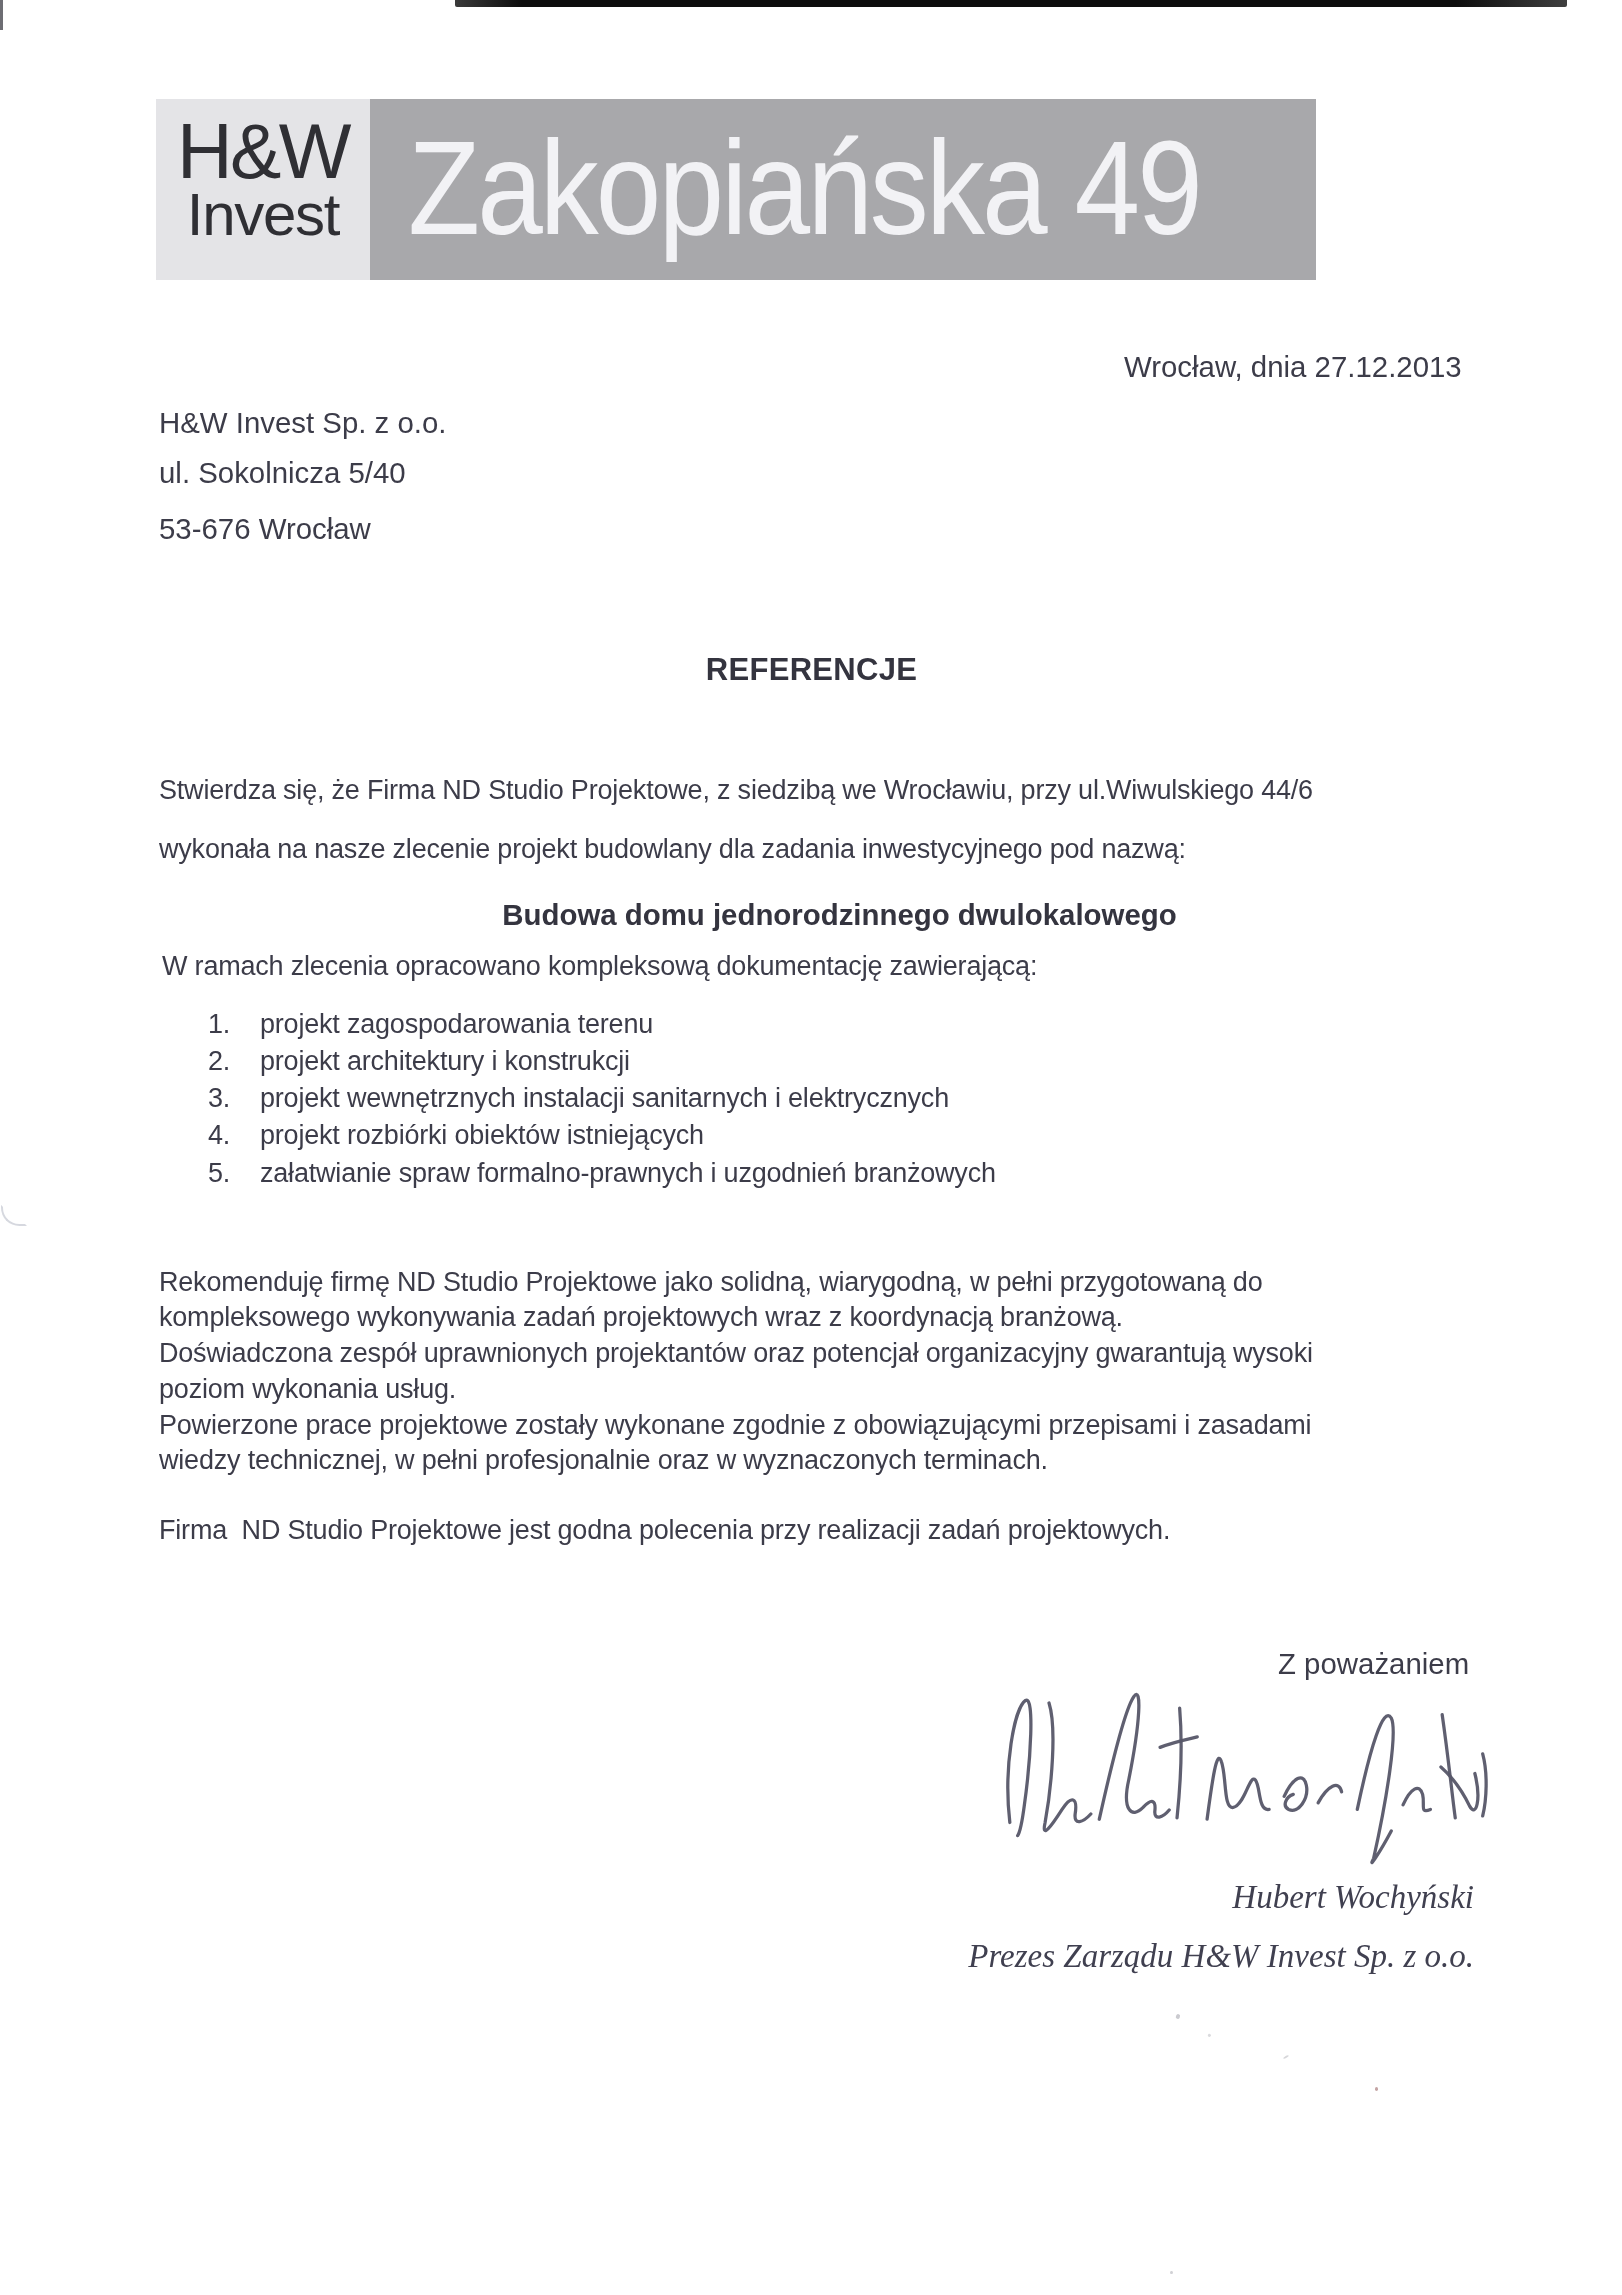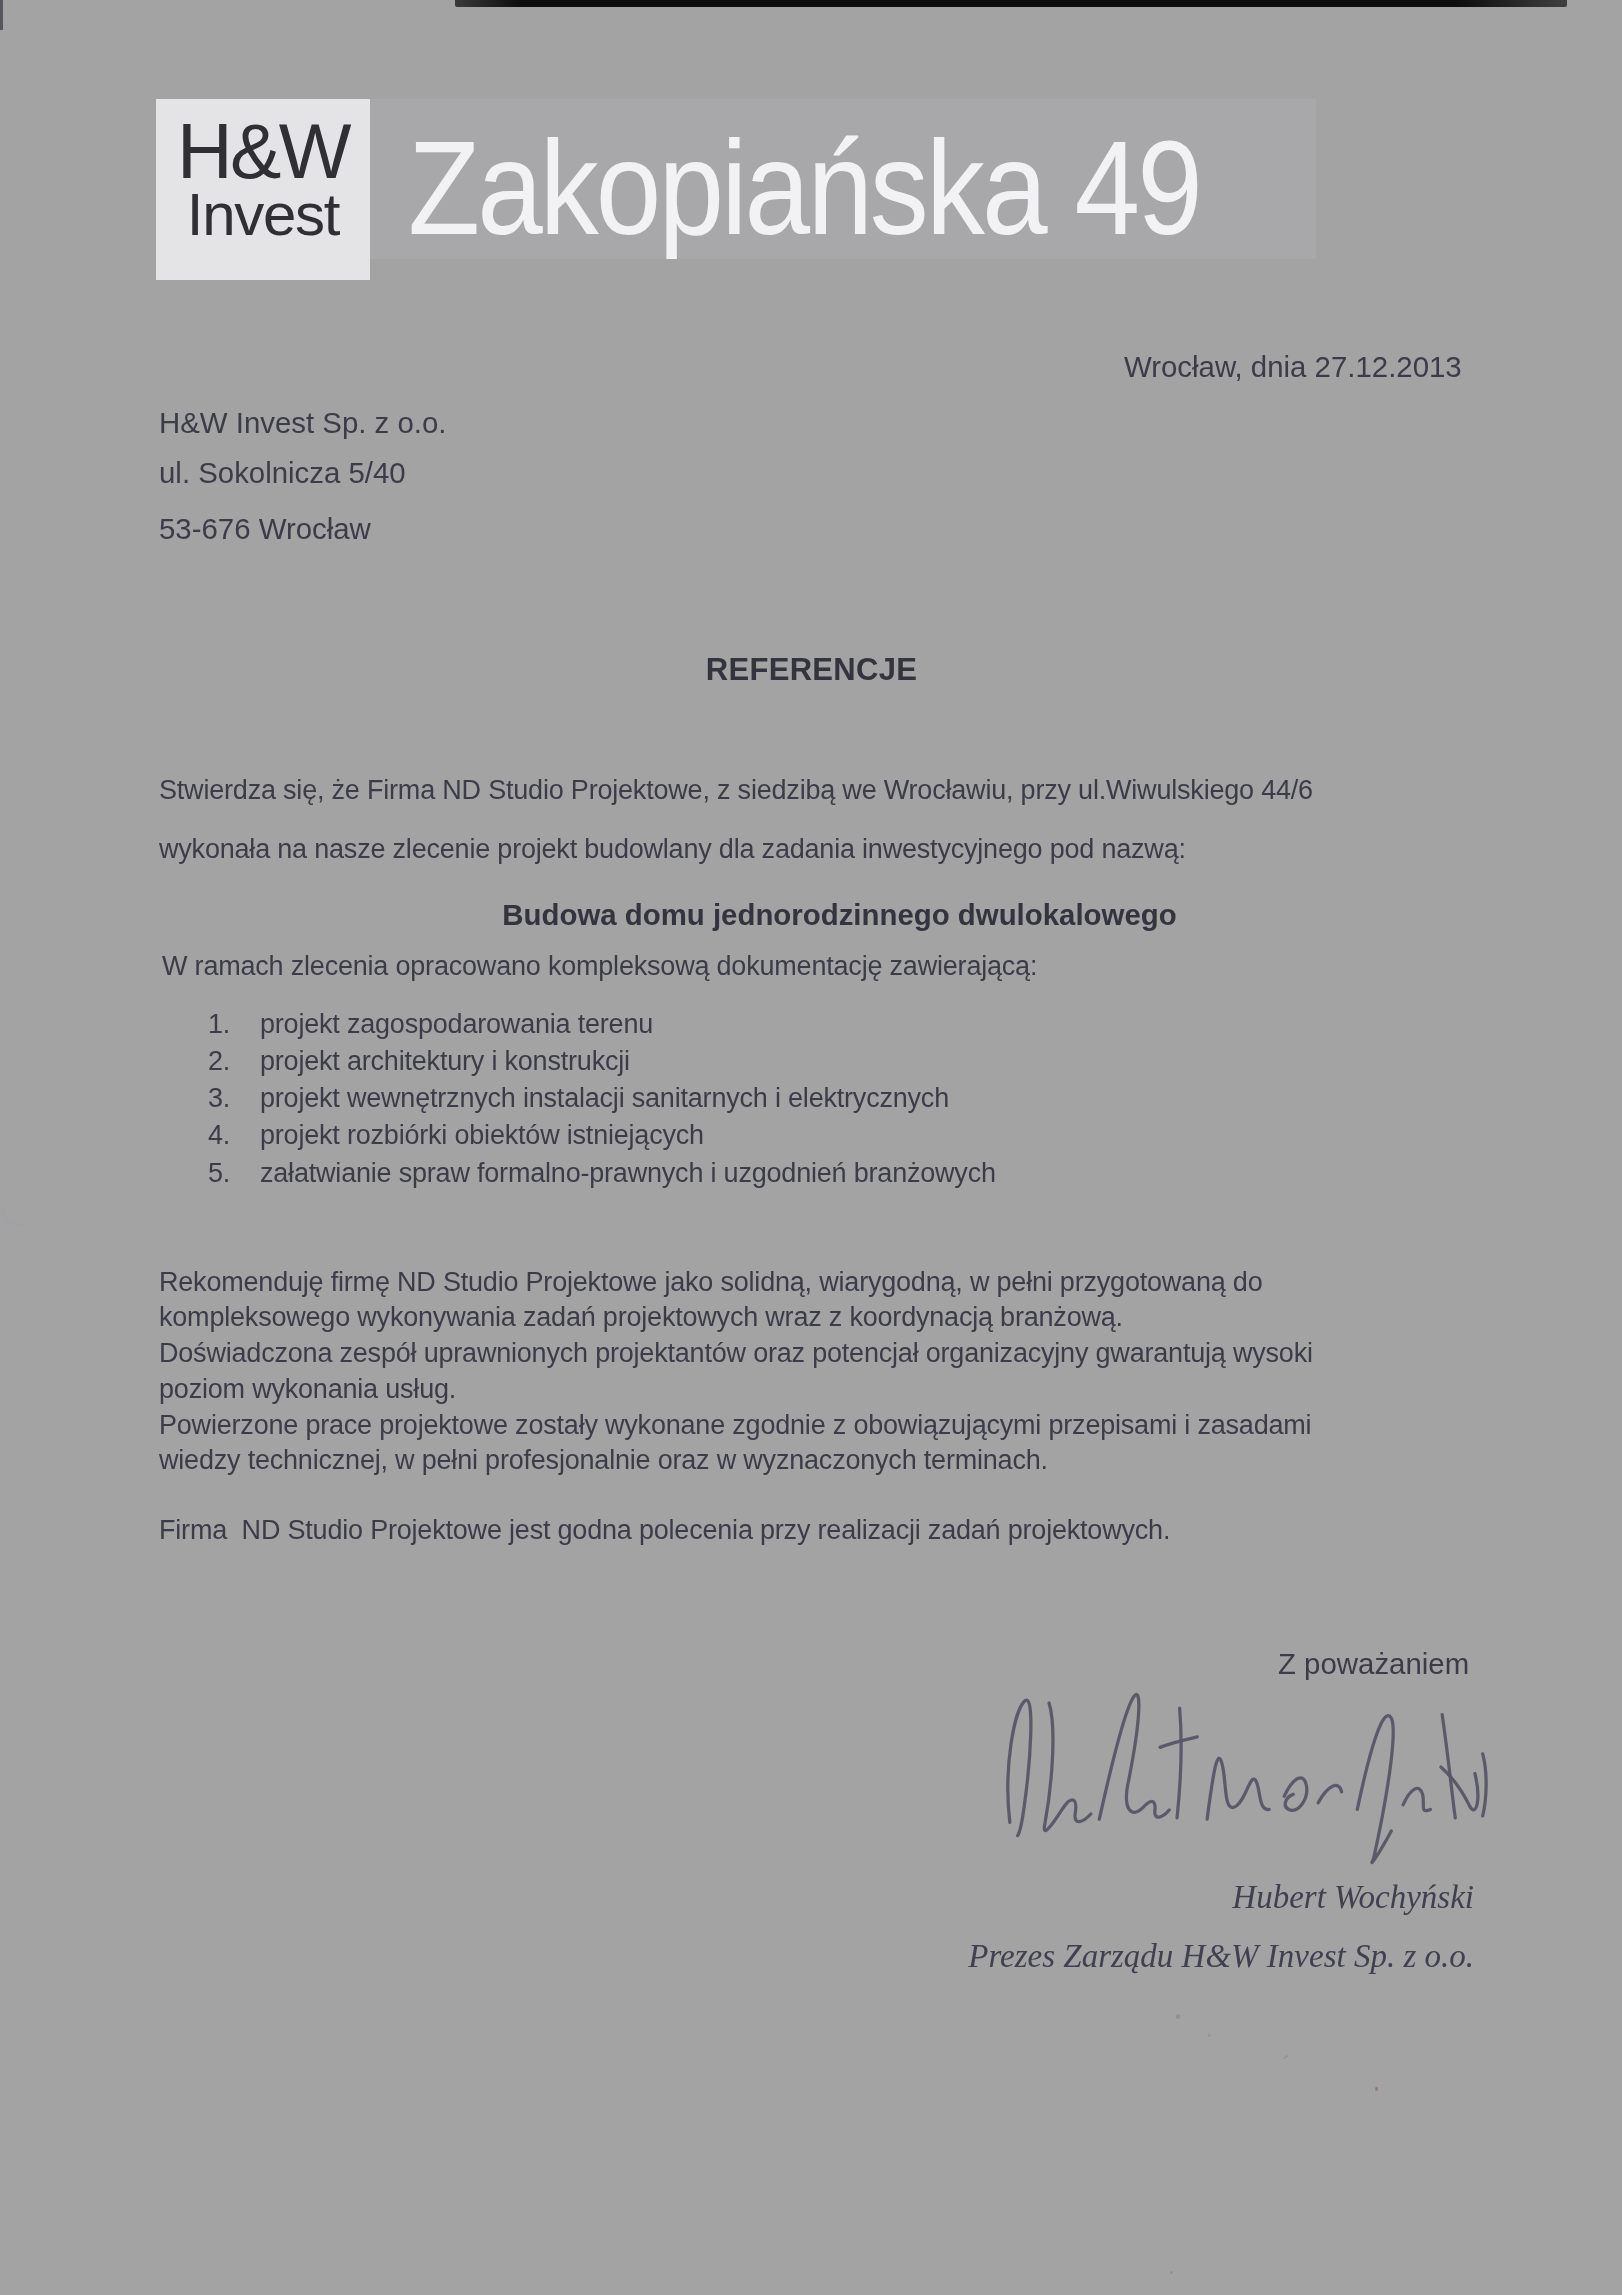--- a/index.html
+++ b/index.html
@@ -7,21 +7,21 @@
     --ink-strong:#34343f;
     --banner-bg:#a8a8ab;
     --logo-box-bg:#e4e4e7;
     --banner-ink:#f2f2f5;
   }
   html,body{margin:0;padding:0;background:#e9e9ea;}
   .page{
     position:relative;
     width:1623px;height:2295px;
     margin:0 auto;
-    background:#a3a3a3;
+    background:#ffffff;
     overflow:hidden;
     font-family:"Liberation Sans", sans-serif;
     color:var(--ink);
   }
   .abs{position:absolute;line-height:1.18;}
   .body-text{font-size:27px;letter-spacing:-0.2px;color:var(--ink);}
   .bold{font-weight:bold;color:var(--ink-strong);}
   .centered{left:0;width:1623px;text-align:center;}
 
   
@@ -46,21 +46,21 @@
   
   .logo-box{
     position:absolute;left:156px;top:99px;width:214px;height:181px;
     background:var(--logo-box-bg);
   }
   .logo-top{position:absolute;top:13.7px;left:0;width:100%;text-align:center;
     font-size:77px;line-height:1;letter-spacing:-2.6px;color:#2f2f34;}
   .logo-bottom{position:absolute;top:86px;left:0;width:100%;text-align:center;
     font-size:60px;line-height:1;letter-spacing:-1.3px;color:#2f2f34;}
   .logo-banner{
-    position:absolute;left:370px;top:99px;width:946px;height:160px;
+    position:absolute;left:370px;top:99px;width:946px;height:181px;
     background:var(--banner-bg);overflow:hidden;text-align:right;
   }
   .banner-text{
     position:absolute;left:38px;top:9.2px;
     font-size:134px;line-height:1.2;letter-spacing:-3.3px;
     color:var(--banner-ink);
     transform:scaleX(0.88);transform-origin:left top;
     white-space:nowrap;
   }
 

